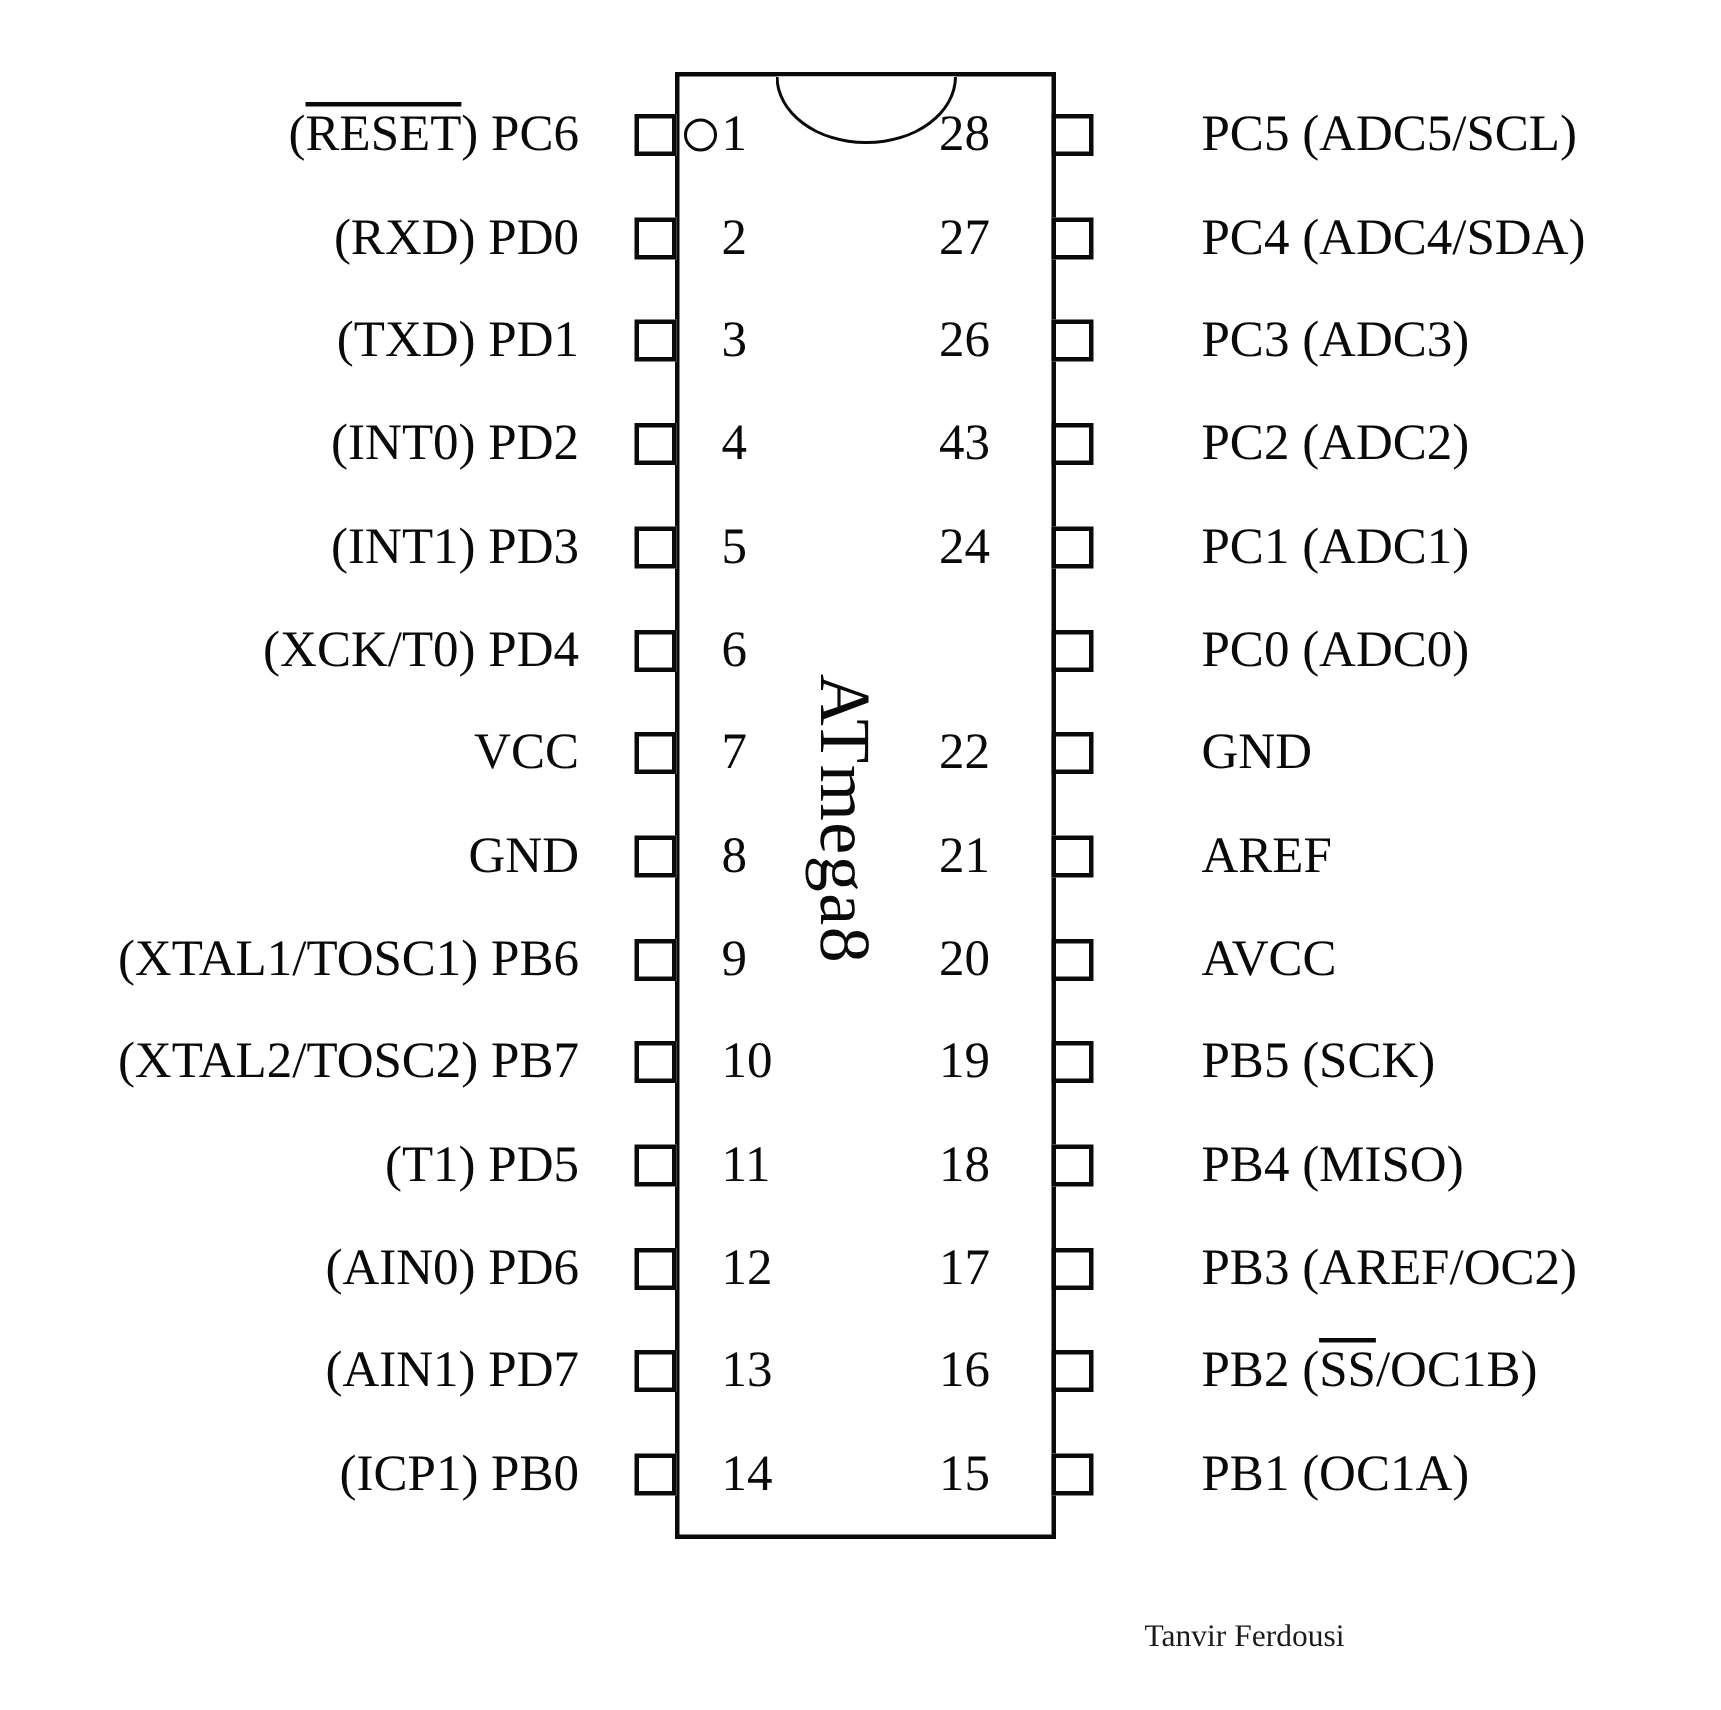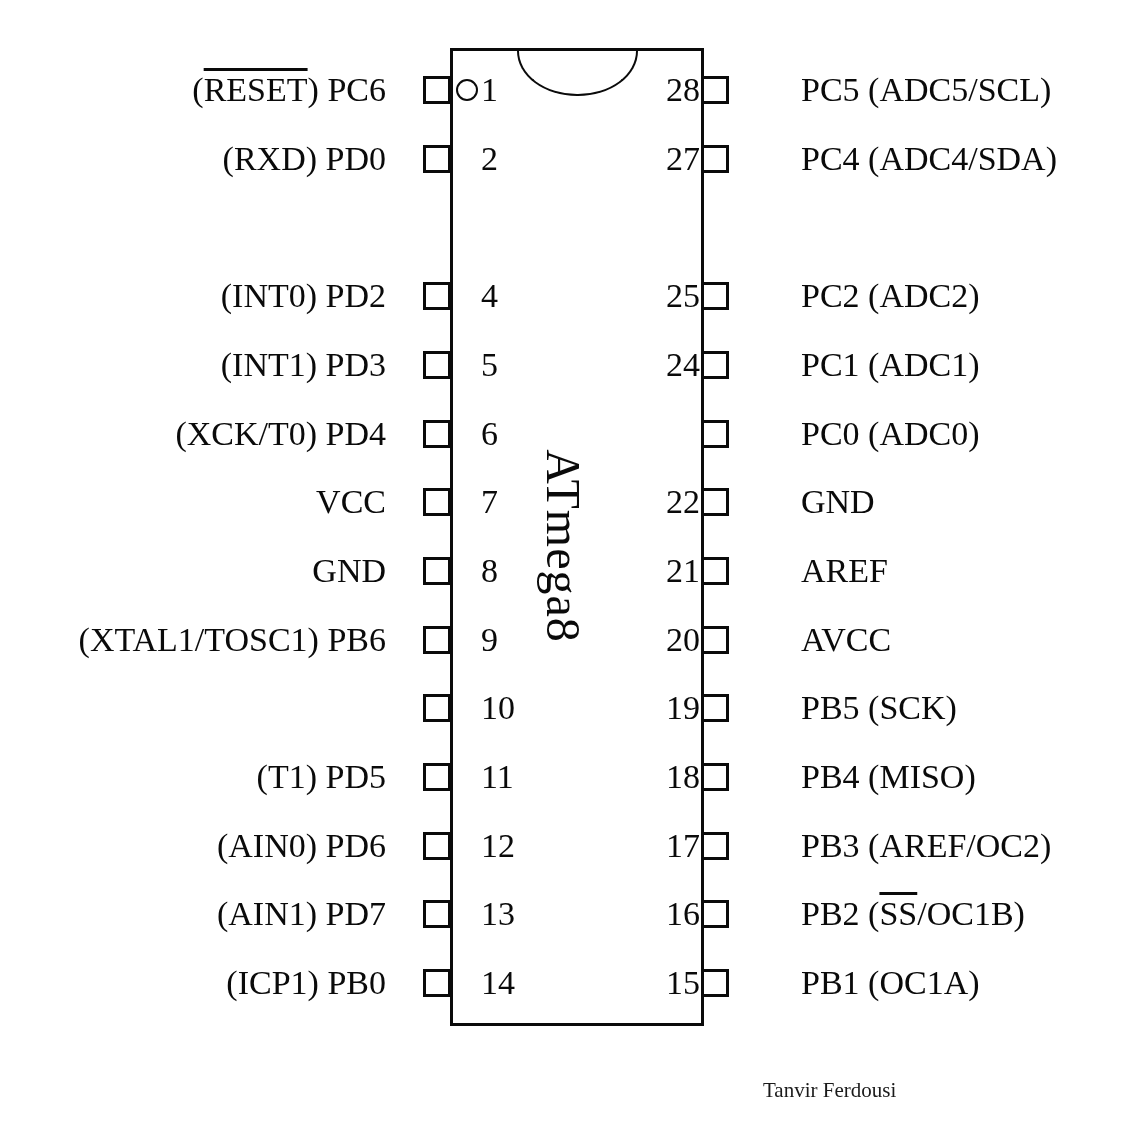--- a/index.html
+++ b/index.html
@@ -59,21 +59,21 @@
   }
   .label-left {
     position: absolute; left: 0; top: 0;
     width: 386px; text-align: right;
   }
   .label-right {
     position: absolute; left: 773px; top: 0;
     width: 374px; text-align: left; margin-left: 28px;
   }
   .num-left  { position: absolute; left: 481px; top: 0; }
-  .num-right { position: absolute; left: 578px; top: 0; width: 122px; text-align: right; font-family: Liberation Serif, serif; }
+  .num-right { position: absolute; left: 538px; top: 0; width: 122px; text-align: right; font-family: Liberation Serif, serif; }
   .sq {
     position: absolute; top: 20px;
     width: 28px; height: 28px;
     border: 3px solid #0a0a0a;
     background: #ffffff;
   }
   .sq-left  { left: 423px; }
   .sq-right { left: 701px; }
   .ov {
     text-decoration-line: overline;
@@ -109,26 +109,34 @@
 
   <div class="pin-row" style="top:125px">
     <div class="label label-left"><span>(RXD) PD0</span><span class="ov"></span><span></span></div>
     <div class="sq sq-left"></div>
     <div class="num num-left">2</div>
     <div class="num num-right">27</div>
     <div class="sq sq-right"></div>
     <div class="label label-right"><span>PC4 (ADC4/SDA)</span><span class="ov"></span><span></span></div>
   </div>
 
+  <div class="pin-row" style="top:193px">
+    <div class="label label-left"><span>(TXD) PD1</span><span class="ov"></span><span></span></div>
+    <div class="sq sq-left"></div>
+    <div class="num num-left">3</div>
+    <div class="num num-right">26</div>
+    <div class="sq sq-right"></div>
+    <div class="label label-right"><span>PC3 (ADC3)</span><span class="ov"></span><span></span></div>
+  </div>
 
   <div class="pin-row" style="top:262px">
     <div class="label label-left"><span>(INT0) PD2</span><span class="ov"></span><span></span></div>
     <div class="sq sq-left"></div>
     <div class="num num-left">4</div>
-    <div class="num num-right">25</div>
+    <div class="num num-right">43</div>
     <div class="sq sq-right"></div>
     <div class="label label-right"><span>PC2 (ADC2)</span><span class="ov"></span><span></span></div>
   </div>
 
   <div class="pin-row" style="top:331px">
     <div class="label label-left"><span>(INT1) PD3</span><span class="ov"></span><span></span></div>
     <div class="sq sq-left"></div>
     <div class="num num-left">5</div>
     <div class="num num-right">24</div>
     <div class="sq sq-right"></div>
@@ -164,20 +172,21 @@
   <div class="pin-row" style="top:606px">
     <div class="label label-left"><span>(XTAL1/TOSC1) PB6</span><span class="ov"></span><span></span></div>
     <div class="sq sq-left"></div>
     <div class="num num-left">9</div>
     <div class="num num-right">20</div>
     <div class="sq sq-right"></div>
     <div class="label label-right"><span>AVCC</span><span class="ov"></span><span></span></div>
   </div>
 
   <div class="pin-row" style="top:674px">
+    <div class="label label-left"><span>(XTAL2/TOSC2) PB7</span><span class="ov"></span><span></span></div>
     <div class="sq sq-left"></div>
     <div class="num num-left">10</div>
     <div class="num num-right">19</div>
     <div class="sq sq-right"></div>
     <div class="label label-right"><span>PB5 (SCK)</span><span class="ov"></span><span></span></div>
   </div>
 
   <div class="pin-row" style="top:743px">
     <div class="label label-left"><span>(T1) PD5</span><span class="ov"></span><span></span></div>
     <div class="sq sq-left"></div>

